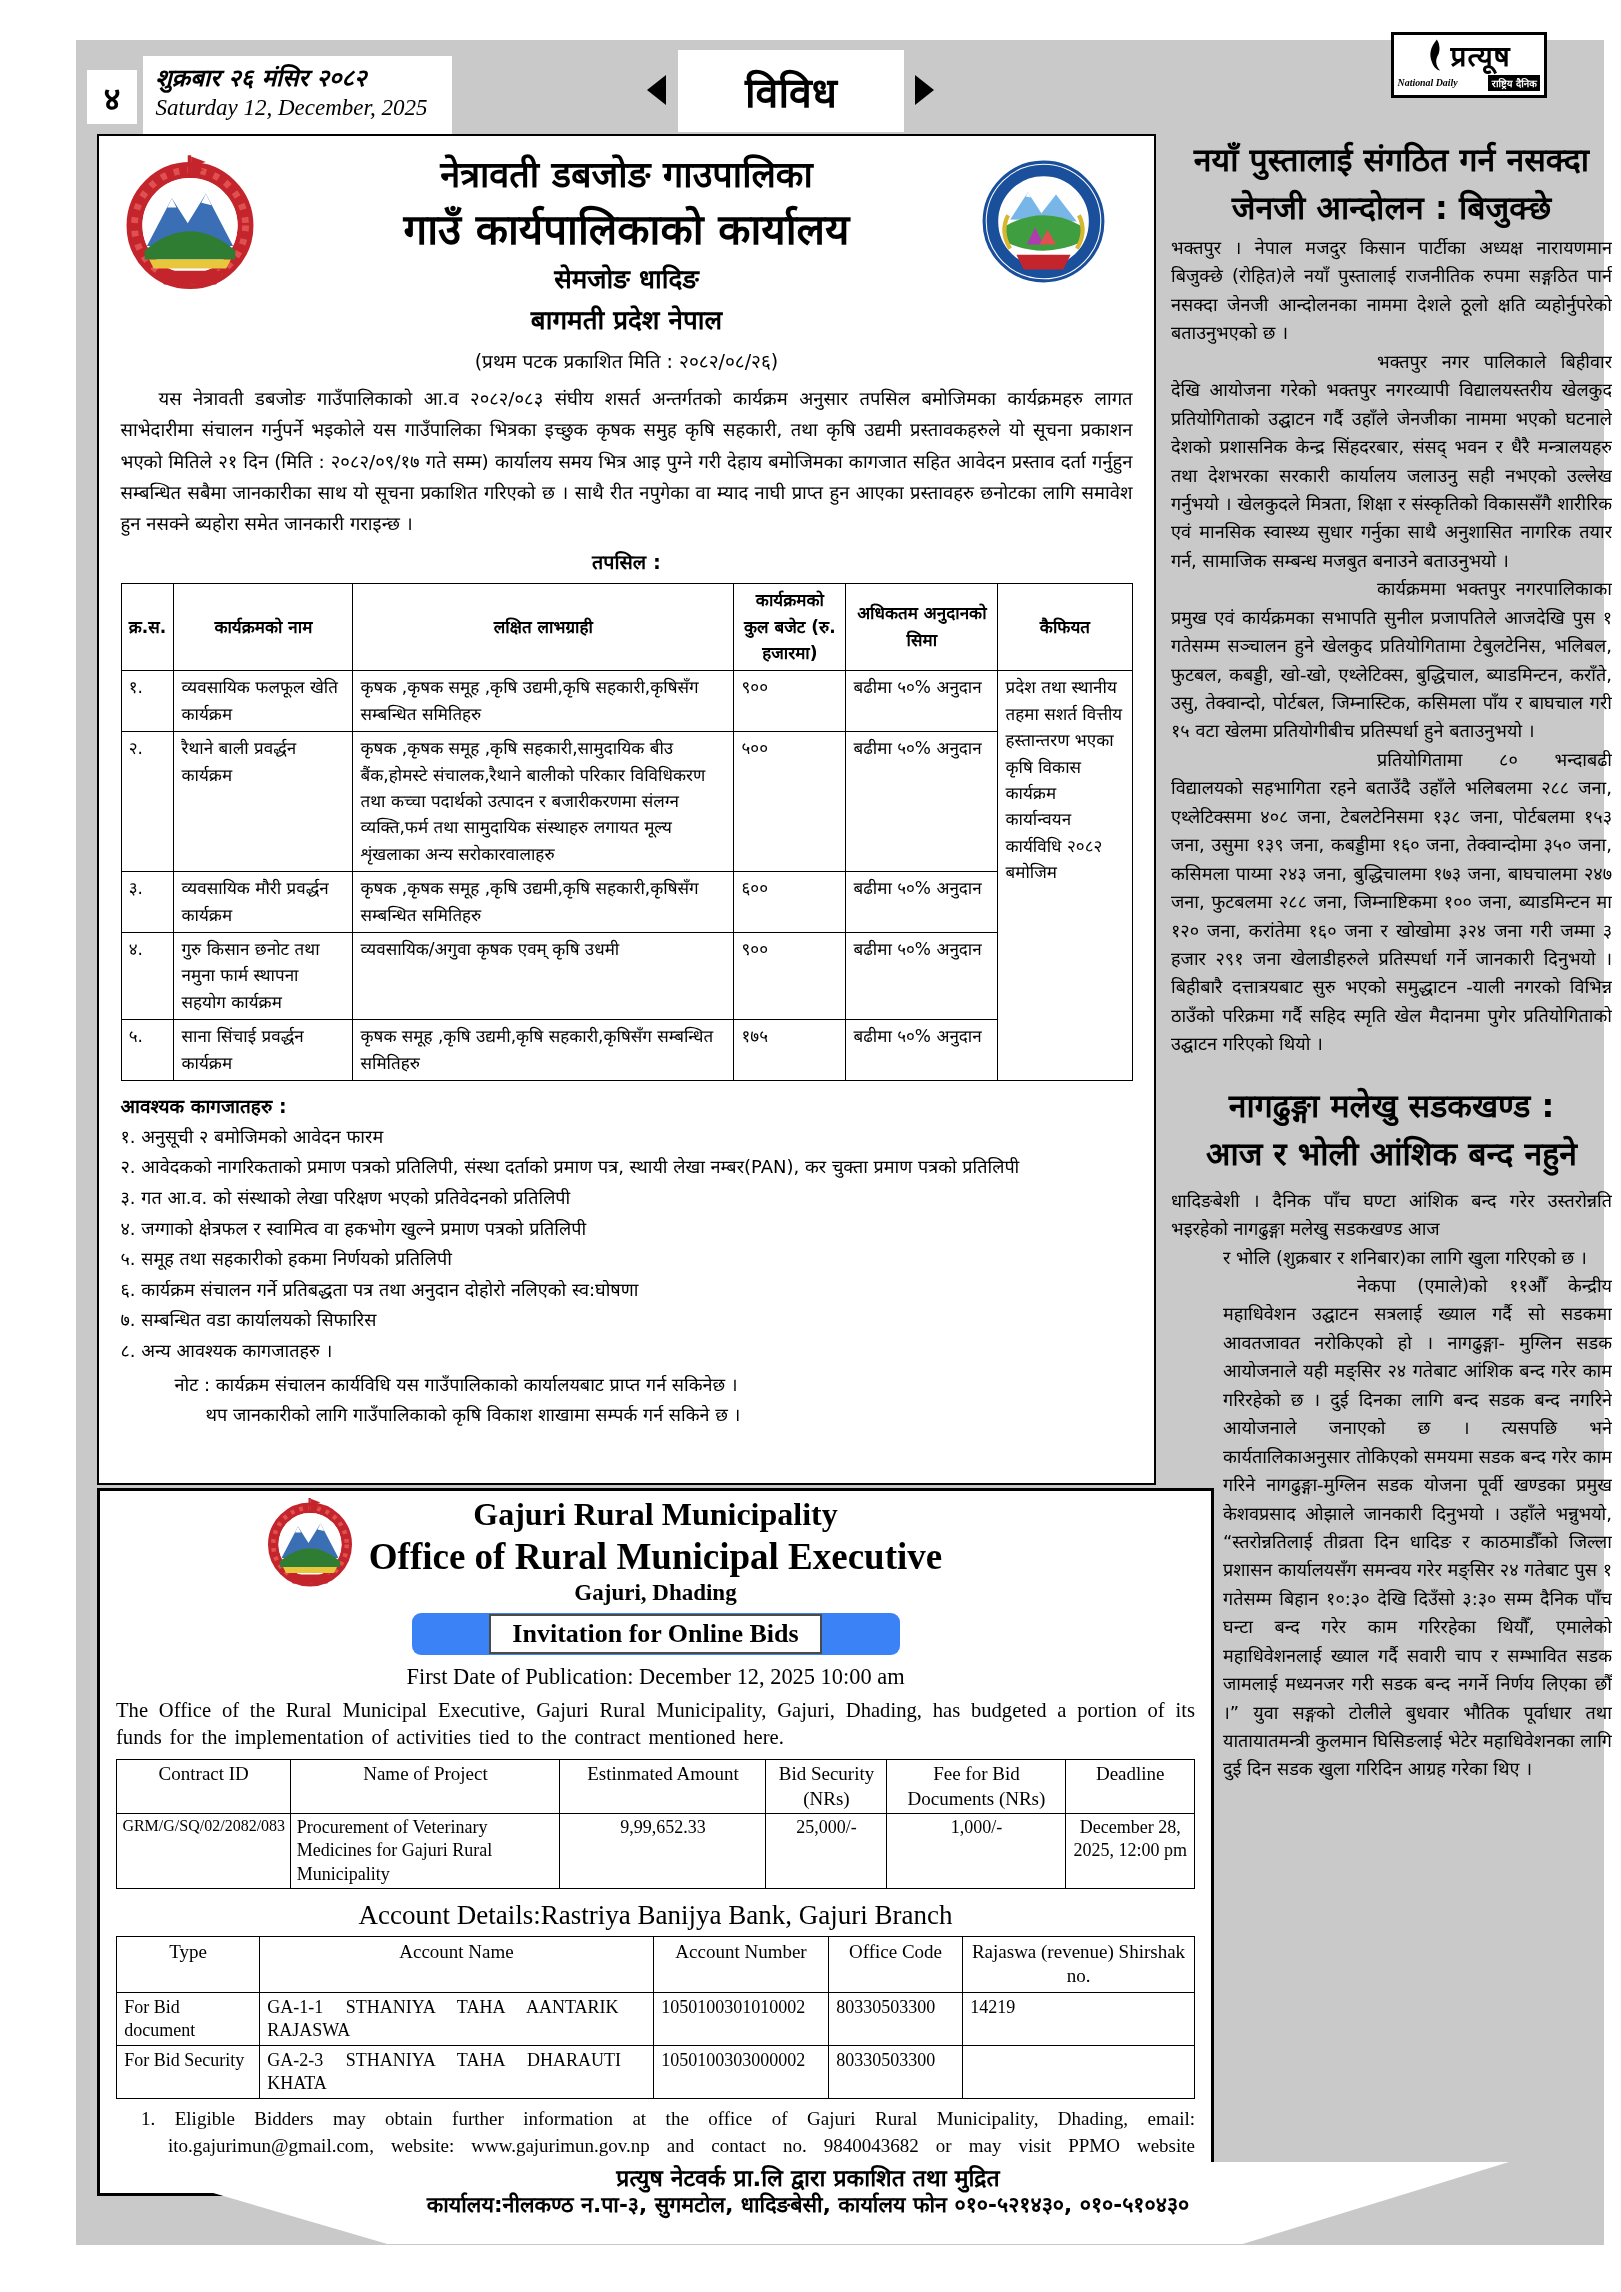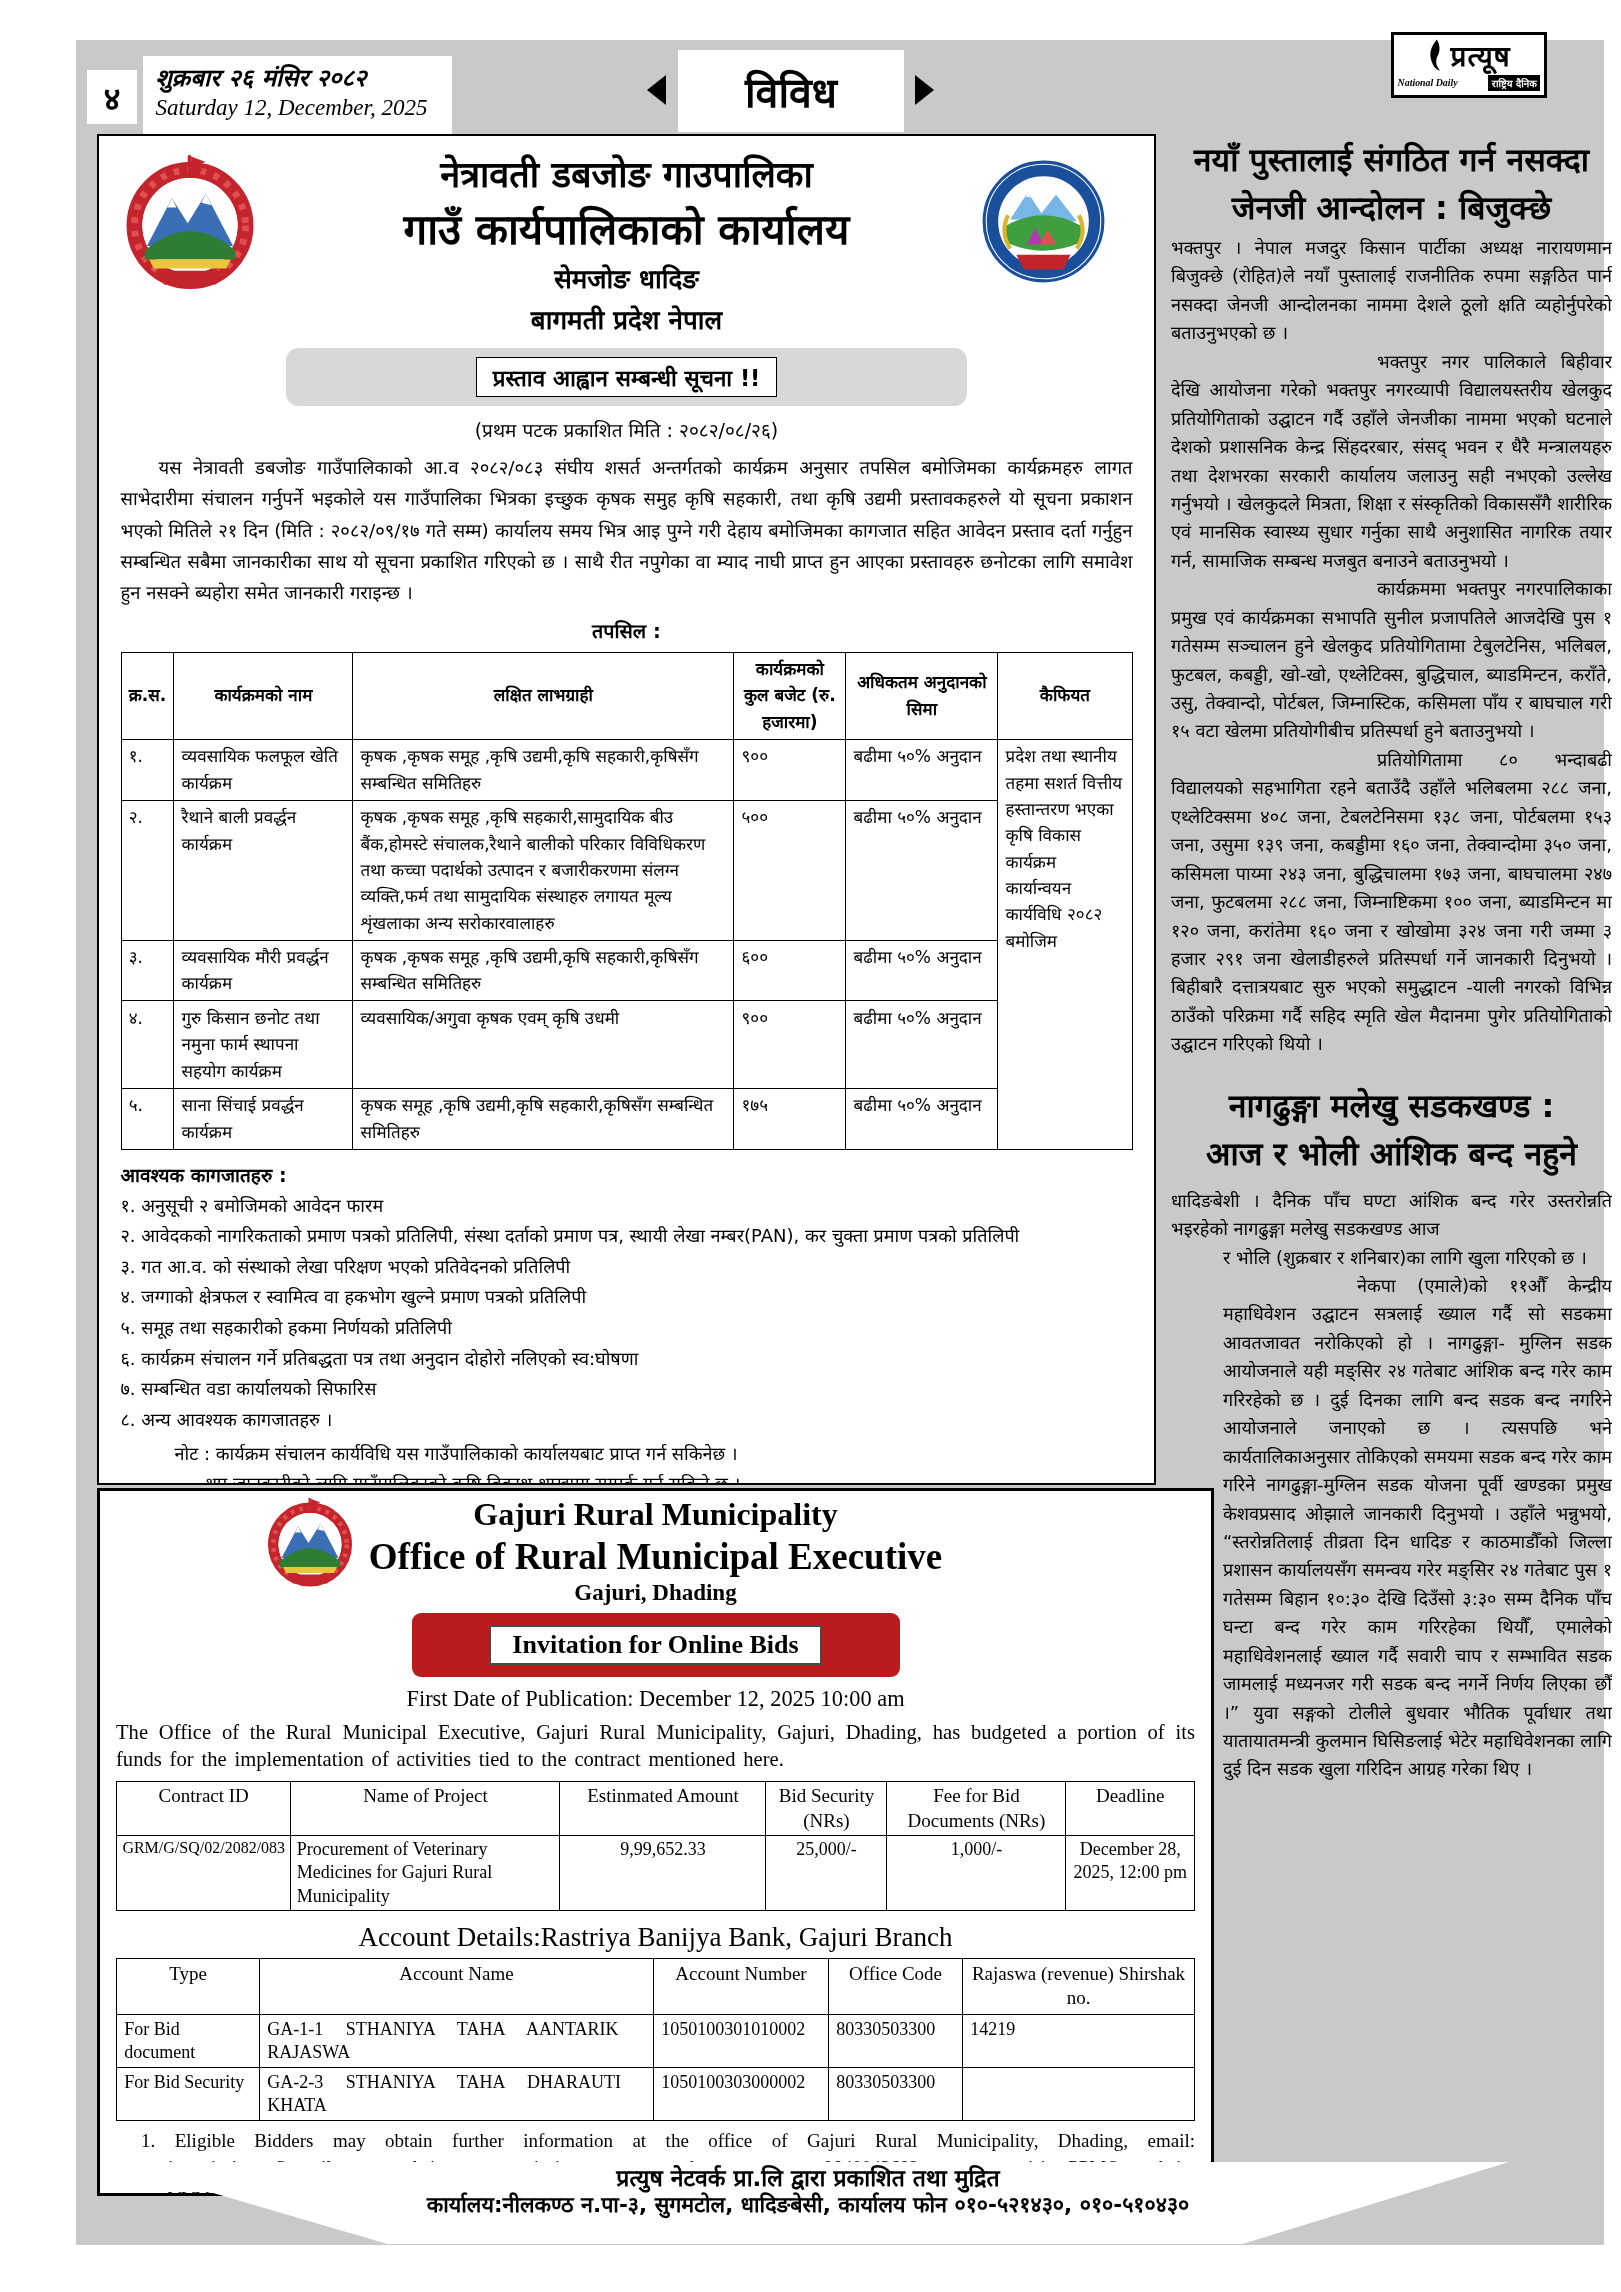--- a/index.html
+++ b/index.html
@@ -55,21 +55,21 @@
   .note1{font-size:18px;margin-top:7.2px;margin-left:54px;line-height:1.55;}
   .note2{font-size:18px;margin-top:1.8px;margin-left:85px;line-height:1.55;}
 
   
   .bids-box{left:97px;top:1488px;width:1117px;height:708px;background:#fff;border:3.6px solid #000;
     box-sizing:border-box;padding:3.6px 16px;overflow:hidden;font-family:"Liberation Serif",serif;}
   .g-logo{left:165px;top:5.4px;width:90px;height:91px;}
   .g-title{text-align:center;font-weight:bold;font-size:32px;margin-top:1.8px;}
   .g-office{text-align:center;font-weight:bold;font-size:37px;margin-top:1.8px;}
   .g-place{text-align:center;font-weight:bold;font-size:23px;margin-top:1.8px;}
-  .g-pill{margin:7.2px auto 0 auto;width:488px;background:#b91c1c;border-radius:9px;padding:12px 0;text-align:center;}
+  .g-pill{margin:7.2px auto 0 auto;width:488px;background:#3b82f6;border-radius:9px;padding:1px 0;text-align:center;}
   .g-pill-inner{display:inline-block;background:#fff;border:2.7px solid #4a4a4a;padding:2.7px 21.5px;
     font-size:26px;font-weight:bold;}
   .g-pub{text-align:center;font-size:22.4px;margin-top:9px;}
   .g-intro{font-size:20.6px;line-height:1.3;text-align:justify;margin-top:7.2px;word-spacing:2.7px;}
   table.g-table{width:100%;border-collapse:collapse;margin-top:9px;}
   table.g-table th,table.g-table td{border:1.8px solid #000;padding:1.8px 5.4px;line-height:1.3;}
   table.g-table th{font-size:19px;font-weight:normal;text-align:center;vertical-align:top;}
   table.g-table td{font-size:18px;vertical-align:top;}
   td.ctr{text-align:center;}
   .g-caption{text-align:center;font-size:27px;margin-top:10.7px;}
@@ -164,23 +164,20 @@
     </svg>
   <svg class="abs emblem-right" viewBox="0 0 120 120">
       <use href="#muni-logo"></use>
     </svg>
 
   <div class="n-title1">नेत्रावती डबजोङ गाउपालिका</div>
   <div class="n-title2">गाउँ कार्यपालिकाको कार्यालय</div>
   <div class="n-title3">सेमजोङ धादिङ</div>
   <div class="n-title4">बागमती प्रदेश नेपाल</div>
 
-  <div class="subject-pill">
-    <span class="subject-inner">प्रस्ताव आह्वान सम्बन्धी सूचना !!</span>
-  </div>
   <div class="pub-date">(प्रथम पटक प्रकाशित मिति : २०८२/०८/२६)</div>
 
   <div class="n-body">यस नेत्रावती डबजोङ गाउँपालिकाको आ.व २०८२/०८३ संघीय शसर्त अन्तर्गतको कार्यक्रम अनुसार तपसिल बमोजिमका कार्यक्रमहरु लागत साभेदारीमा संचालन गर्नुपर्ने भइकोले यस गाउँपालिका भित्रका इच्छुक कृषक समुह कृषि सहकारी, तथा कृषि उद्यमी प्रस्तावकहरुले यो सूचना प्रकाशन भएको मितिले २१ दिन (मिति : २०८२/०९/१७ गते सम्म) कार्यालय समय भित्र आइ पुग्ने गरी देहाय बमोजिमका कागजात सहित आवेदन प्रस्ताव दर्ता गर्नुहुन सम्बन्धित सबैमा जानकारीका साथ यो सूचना प्रकाशित गरिएको छ । साथै रीत नपुगेका वा म्याद नाघी प्राप्त हुन आएका प्रस्तावहरु छनोटका लागि समावेश हुन नसक्ने ब्यहोरा समेत जानकारी गराइन्छ ।</div>
   <div class="tapasil">तपसिल :</div>
 
   <table class="n-table">
     <colgroup>
       <col style="width:43px">
         <col style="width:179px">
         <col style="width:381px">

